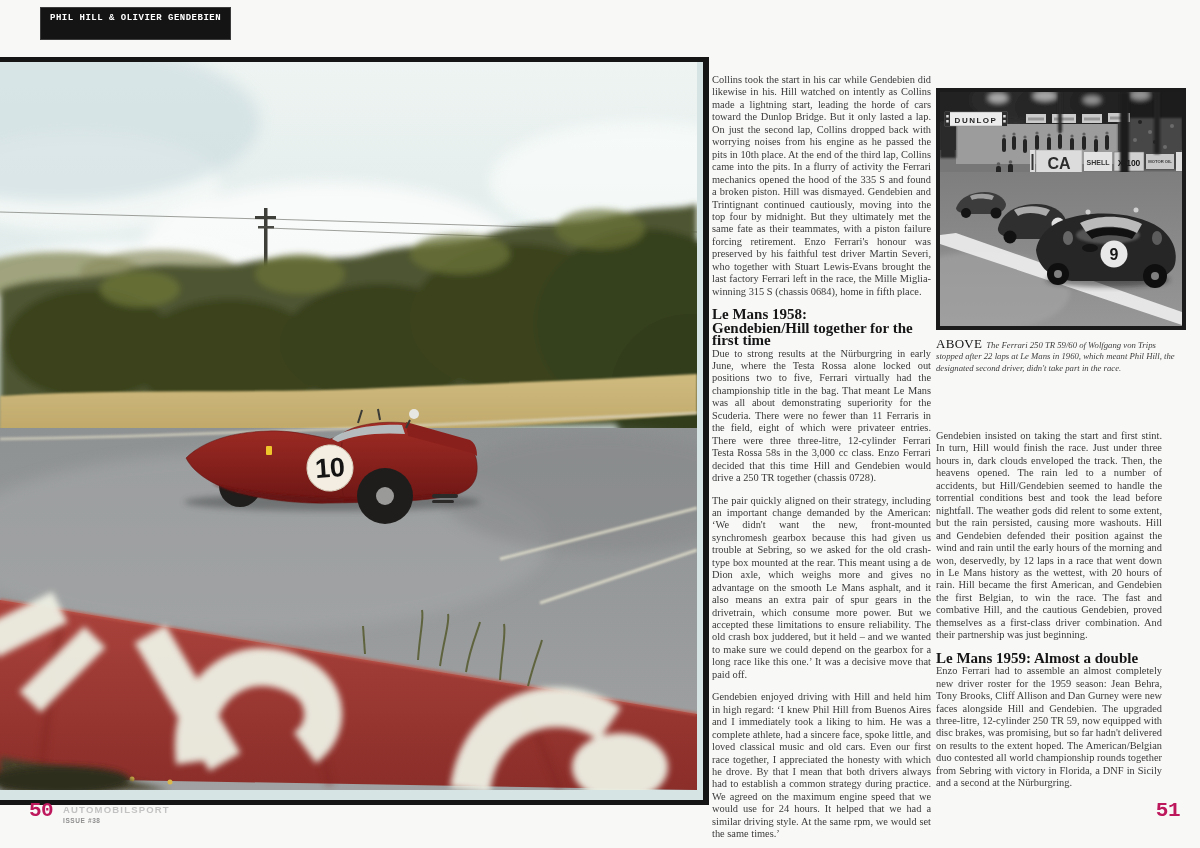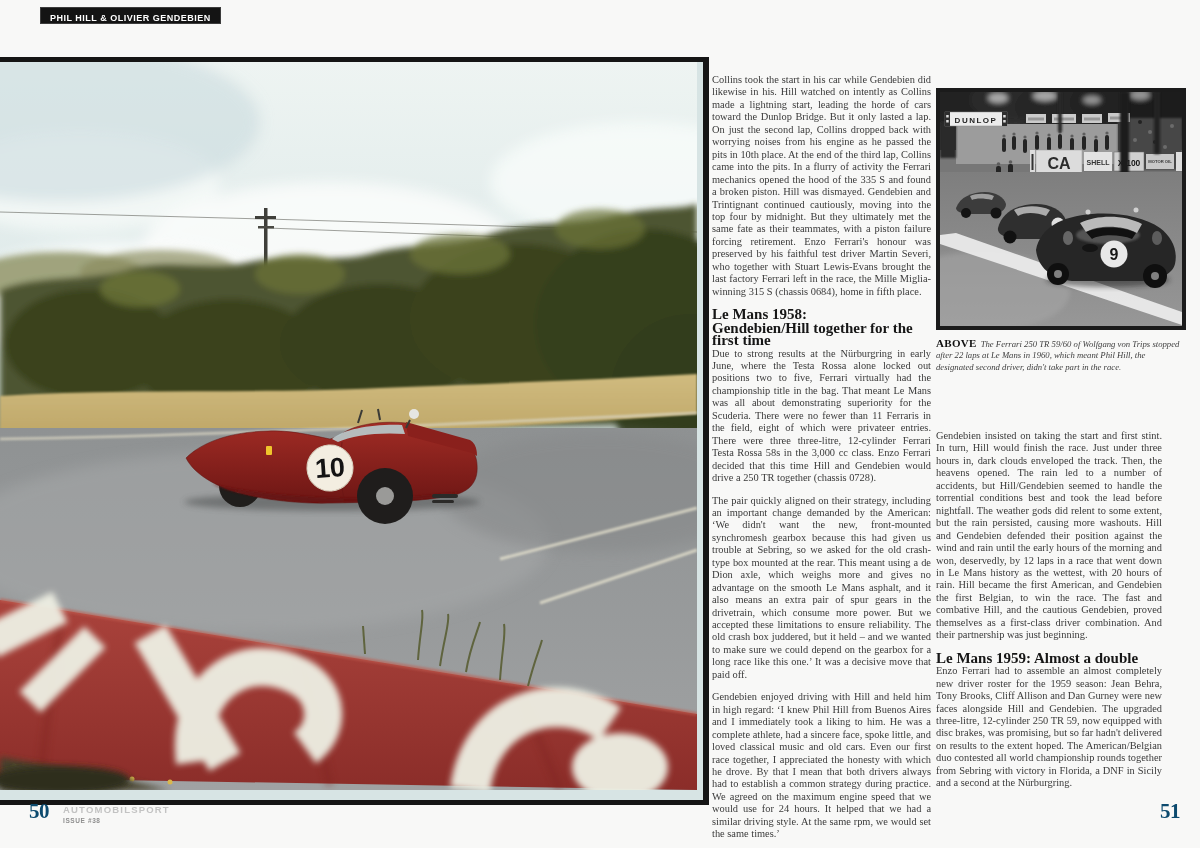--- a/index.html
+++ b/index.html
@@ -1,53 +1,53 @@
 <!DOCTYPE html>
 <html><head>
 <meta charset="utf-8">
 <style>
   html,body{margin:0;padding:0;}
   body{background:#e9e9e9;font-family:"Liberation Serif",serif;}
   .spread{position:relative;width:1200px;height:848px;background:#f8f8f7;overflow:hidden;margin:0 auto;}
 
   
   .tag{position:absolute;left:40px;top:7px;background:#141414;border:1px solid #3c3c3c;
-       color:#fff;font-family:Liberation Sans, sans-serif;font-weight:bold;font-size:9px;
-       letter-spacing:.5px;padding:5px 9px 0;}
+       color:#fff;font-family:Liberation Mono, monospace;font-weight:bold;font-size:9px;
+       letter-spacing:.5px;padding:5px 9px 16px;}
 
   
   .main-photo{position:absolute;left:0;top:57px;width:703px;height:738px;
       border-top:5px solid #151515;border-right:6px solid #151515;border-bottom:5px solid #151515;
       background:#d7e4e4;}
   .main-photo svg{display:block;width:697px;height:728px;}
 
   
   .bw-photo{position:absolute;left:936px;top:88px;width:250px;height:242px;
       border:4px solid #1b1b1b;background:#737373;box-sizing:border-box;}
   .bw-photo svg{display:block;width:242px;height:234px;}
 
   
   .captions{position:absolute;left:936px;top:338px;width:248px;
       font-size:8.7px;line-height:11.3px;color:#3d3d3d;font-style:italic;}
   .captions p{margin:0 0 8px;}
-  .cap-label{font-style:normal;font-weight:bold;color:#111;letter-spacing:.3px;
-      font-size:11px;padding-right:4px;}
+  .cap-label{font-style:normal;font-weight:normal;color:#111;letter-spacing:.3px;
+      font-size:13px;padding-right:4px;}
 
   
   .col{position:absolute;font-size:10.4px;line-height:12.45px;color:#3a3a3a;
       text-align:justify;}
   .col1{left:712px;top:74px;width:219px;}
   .col2{left:936px;top:430px;width:226px;}
   .col p{margin:0 0 10px;}
   .col h3{margin:1px 0 1px;font-size:15px;line-height:12.45px;color:#161616;text-align:left;}
   .col h3.tight{margin-bottom:0;}
 
   
-  .pageno{position:absolute;font-family:Liberation Serif, serif;font-weight:bold;
-      font-size:21px;color:#0c4a6e;letter-spacing:-.5px;}
+  .pageno{position:absolute;font-family:Liberation Mono, monospace;font-weight:bold;
+      font-size:21px;color:#be185d;letter-spacing:-.5px;}
   .pageno.left{left:29px;top:799px;}
   .pageno.right{right:20px;top:799px;}
   .brand{position:absolute;left:63px;top:804px;font-family:"Liberation Sans",sans-serif;}
   .brand .mag{font-weight:bold;font-size:9.5px;letter-spacing:1.2px;color:#c3c3c3;text-align:center;}
   .brand .issue{font-weight:bold;font-size:6.5px;letter-spacing:.6px;color:#8f8f8f;margin-top:2px;}
 </style>
 </head>
 <body>
 
 <div class="spread">

